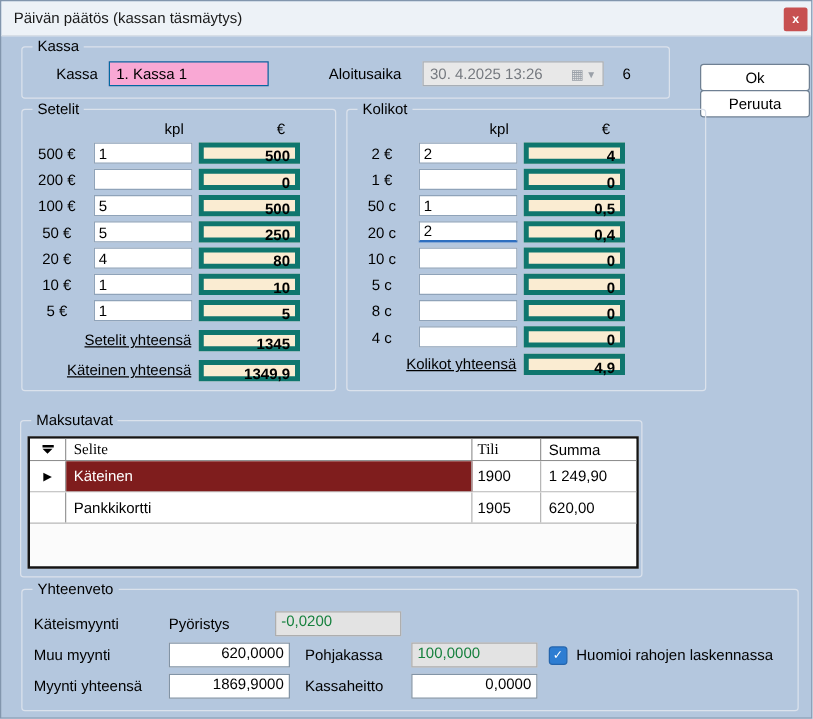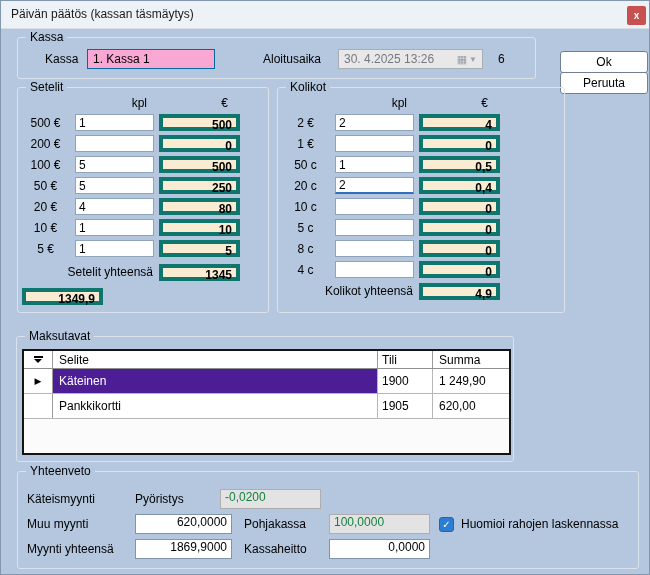--- a/index.html
+++ b/index.html
@@ -39,32 +39,32 @@
   .hk { width:132px; text-align:right; padding-right:7px; }
   .he { width:81px; text-align:right; padding-right:7px; }
   .mrow { display:flex; align-items:center; height:17px; margin-bottom:4px; }
   .mlabel { width:53px; text-align:center; padding-right:6px; }
   .mrow input { width:79px; height:17px; border:1px solid #8fa3b9; padding:0 3px; margin-right:5px;
                 font:12px "Liberation Sans",sans-serif; outline:none; }
   .mrow input.focused { border-bottom:2px solid #2e6fc0; }
   .mval { width:81px; height:17px; background:#faecd2; border:4px solid #0f766e; text-align:right;
           font-weight:bold; padding:0 4px; line-height:15px; }
   .trow { display:flex; align-items:center; height:18px; margin-top:6px; }
-  .tlabel { width:137px; text-align:right; padding-right:6px; }
+  .tlabel { width:137px; text-align:right; padding-right:6px;text-decoration:underline; }
 
   
   .grid { position:absolute; left:5px; top:12px; width:489px; height:106px; border:2px solid #141414; background:#fbfbfb; }
   .ghead { display:flex; height:18px; background:#fff; border-bottom:1px solid #8f8f8f; }
   .grow  { display:flex; height:25px; background:#fff; border-bottom:1px solid #b7b7b7; }
   .c-sel   { width:29px; border-right:1px solid #9a9a9a; display:flex; align-items:center; justify-content:center; flex-direction:column; }
   .c-selite{ flex:1; border-right:1px solid #b7b7b7; padding-left:6px; display:flex; align-items:center; }
   .c-tili  { width:55px; border-right:1px solid #b7b7b7; padding-left:4px; display:flex; align-items:center; }
   .c-summa { width:76px; padding-left:6px; display:flex; align-items:center; }
-  .ghead .c-selite, .ghead .c-tili { border-right:1px solid #9a9a9a; }
-  .sel { background:#4c1d95; color:#fff; }
+  .ghead .c-selite, .ghead .c-tili { border-right:1px solid #9a9a9a;font-family:Liberation Serif, serif; }
+  .sel { background:#7f1d1d; color:#fff; }
   .fbar { width:9px; height:2px; background:#000; margin-bottom:1px; }
   .ftri { width:0; height:0; border-left:4px solid transparent; border-right:4px solid transparent; border-top:4px solid #000; }
   .marker { font-size:9px; color:#000; }
 
   
   .yrow { position:absolute; left:9px; right:6px; height:20px; display:flex; align-items:center; }
   .ylabel1 { width:108px; }
   .ylabel2 { width:85px; }
   .tb { height:20px; border:1px solid #8294a6; background:#fff; line-height:18px; padding:0 4px; font:12px "Liberation Sans",sans-serif; }
   .f1 { width:97px; margin-right:12px; }
@@ -143,20 +143,21 @@
       <div class="mrow">
         <span class="mlabel">5 €</span>
         <input value="1" style="">
         <div class="mval">5</div>
       </div>
       <div class="trow">
         <span class="tlabel">Setelit yhteensä</span>
         <div class="mval">1345</div>
       </div>
       <div class="trow">
+        <span class="tlabel">Käteinen yhteensä</span>
         <div class="mval">1349,9</div>
       </div>
     </div>
   </div>
 
   <div class="gb" style="left:276px; top:86px; width:288px; height:226px;">
     <span class="legend">Kolikot</span>
     <div class="mbody">
       <div class="mhead">
         <span class="hk">kpl</span>

